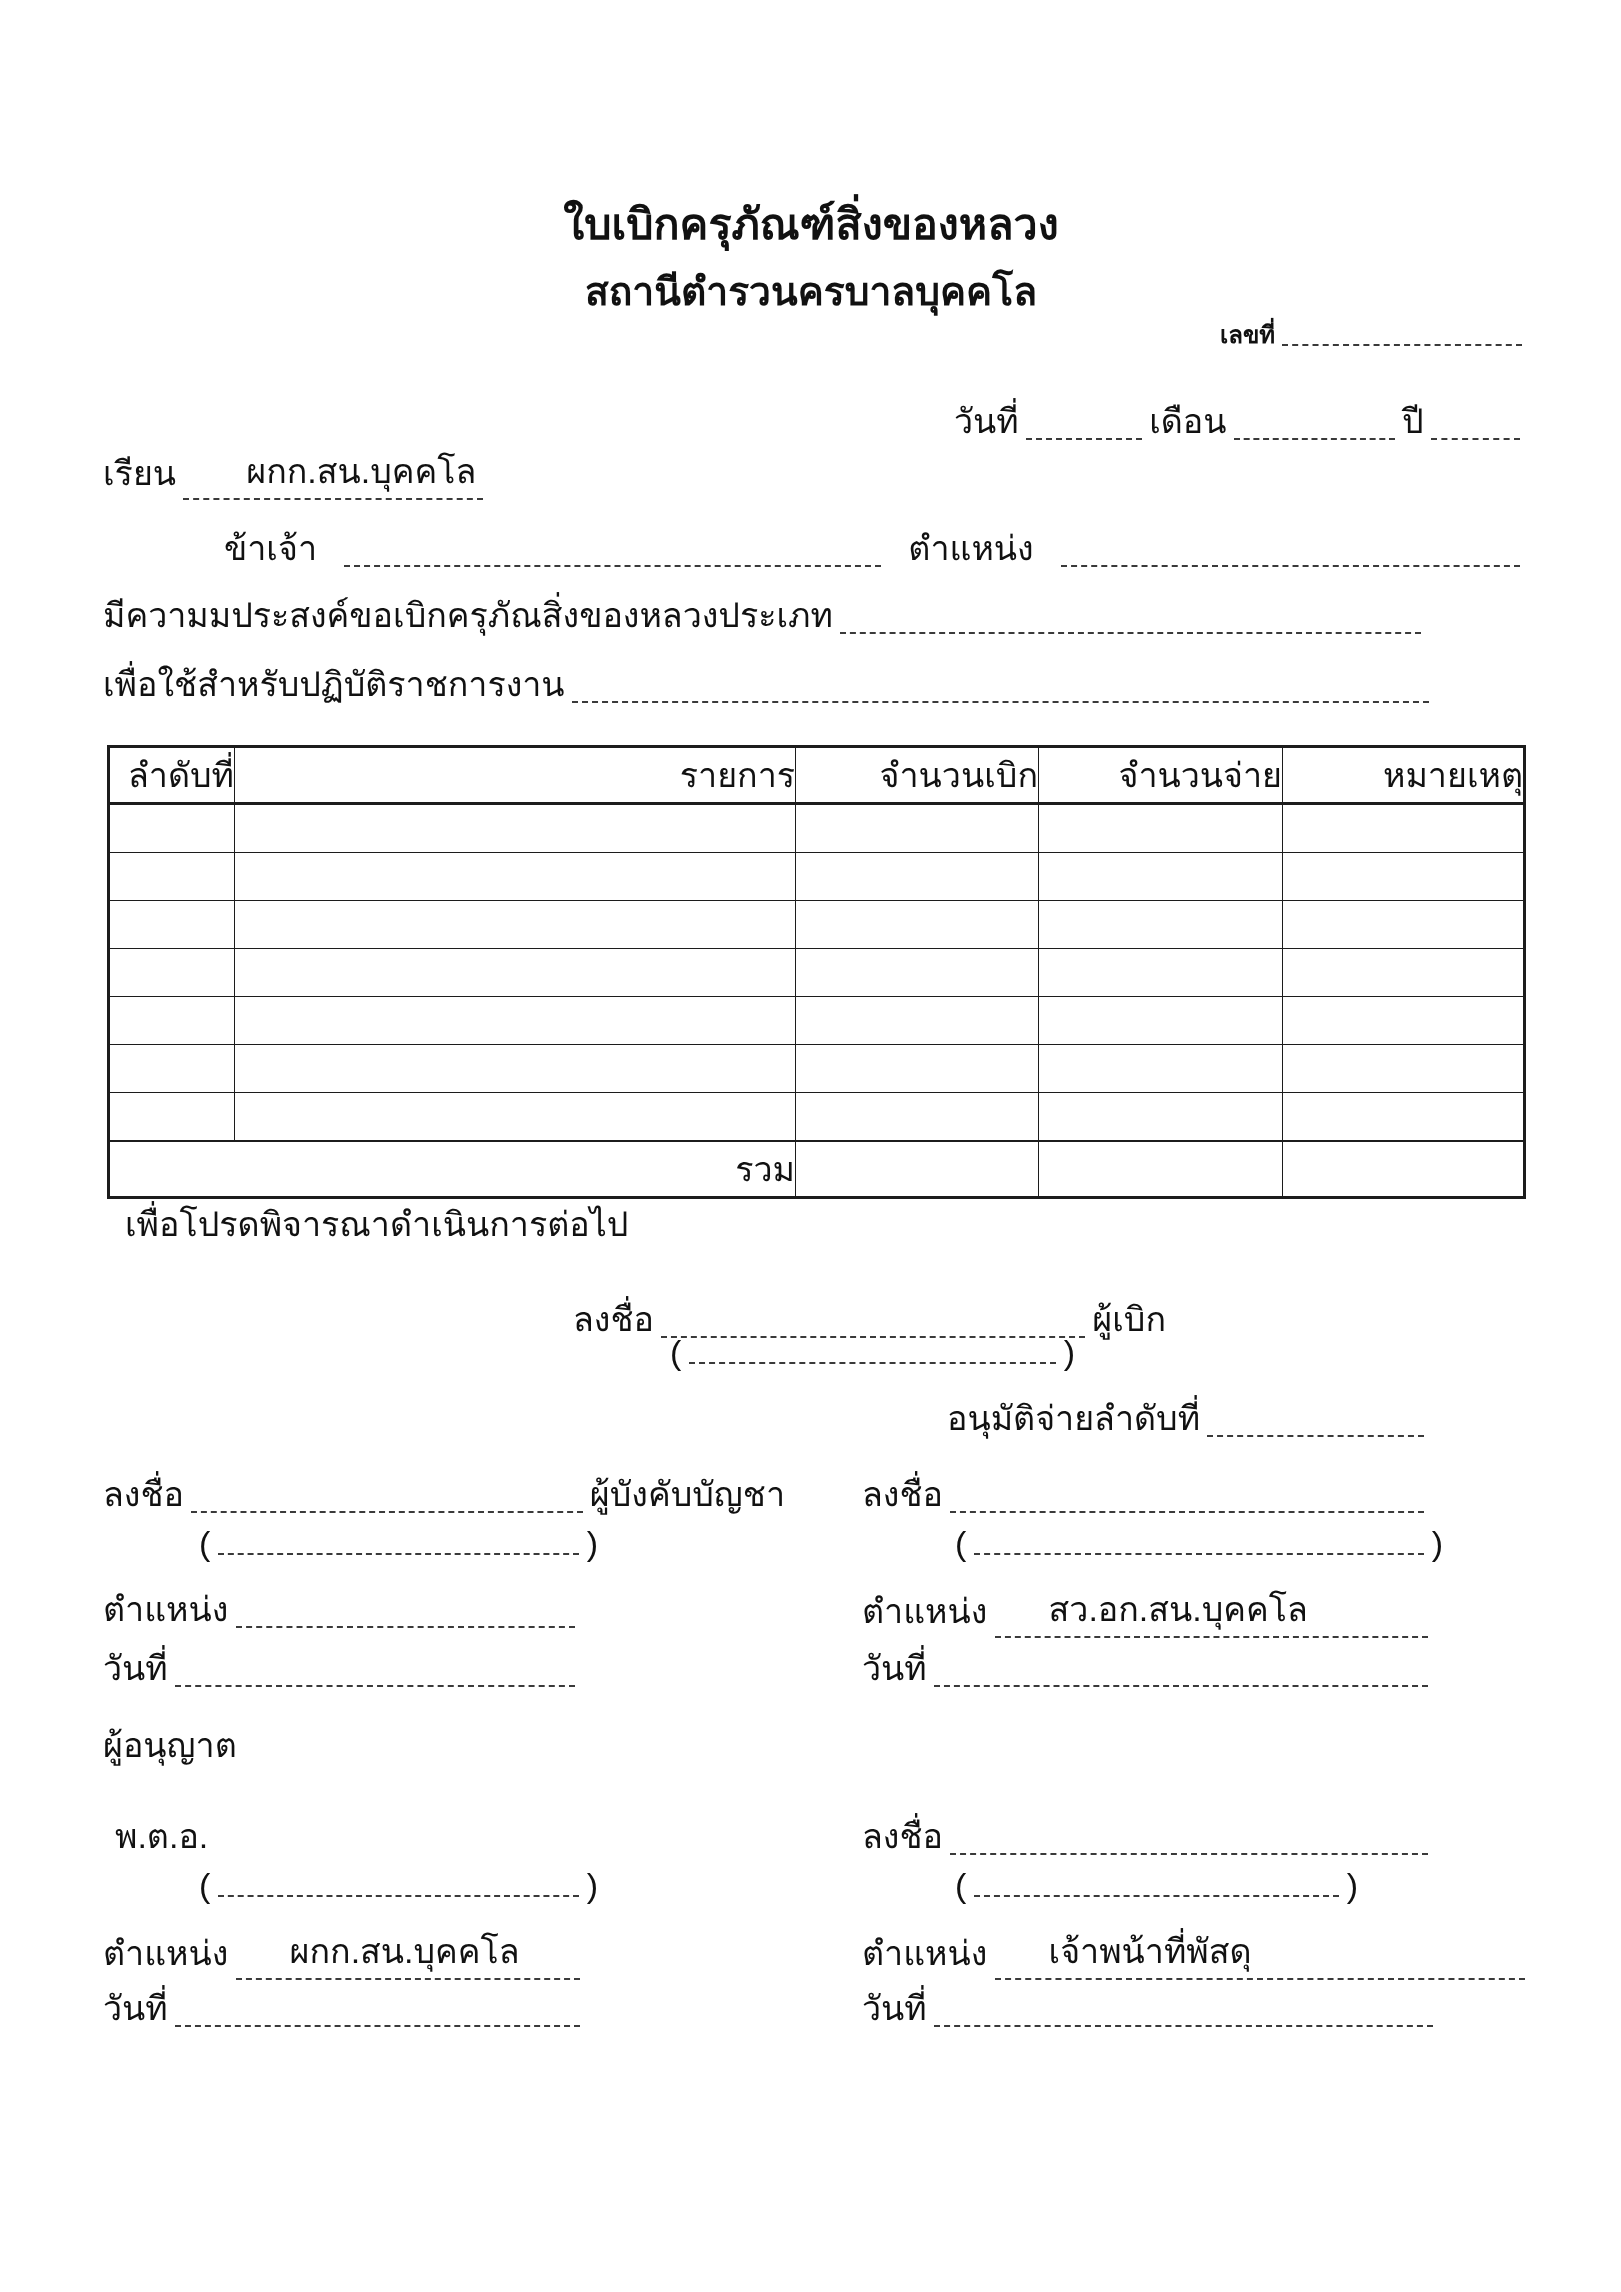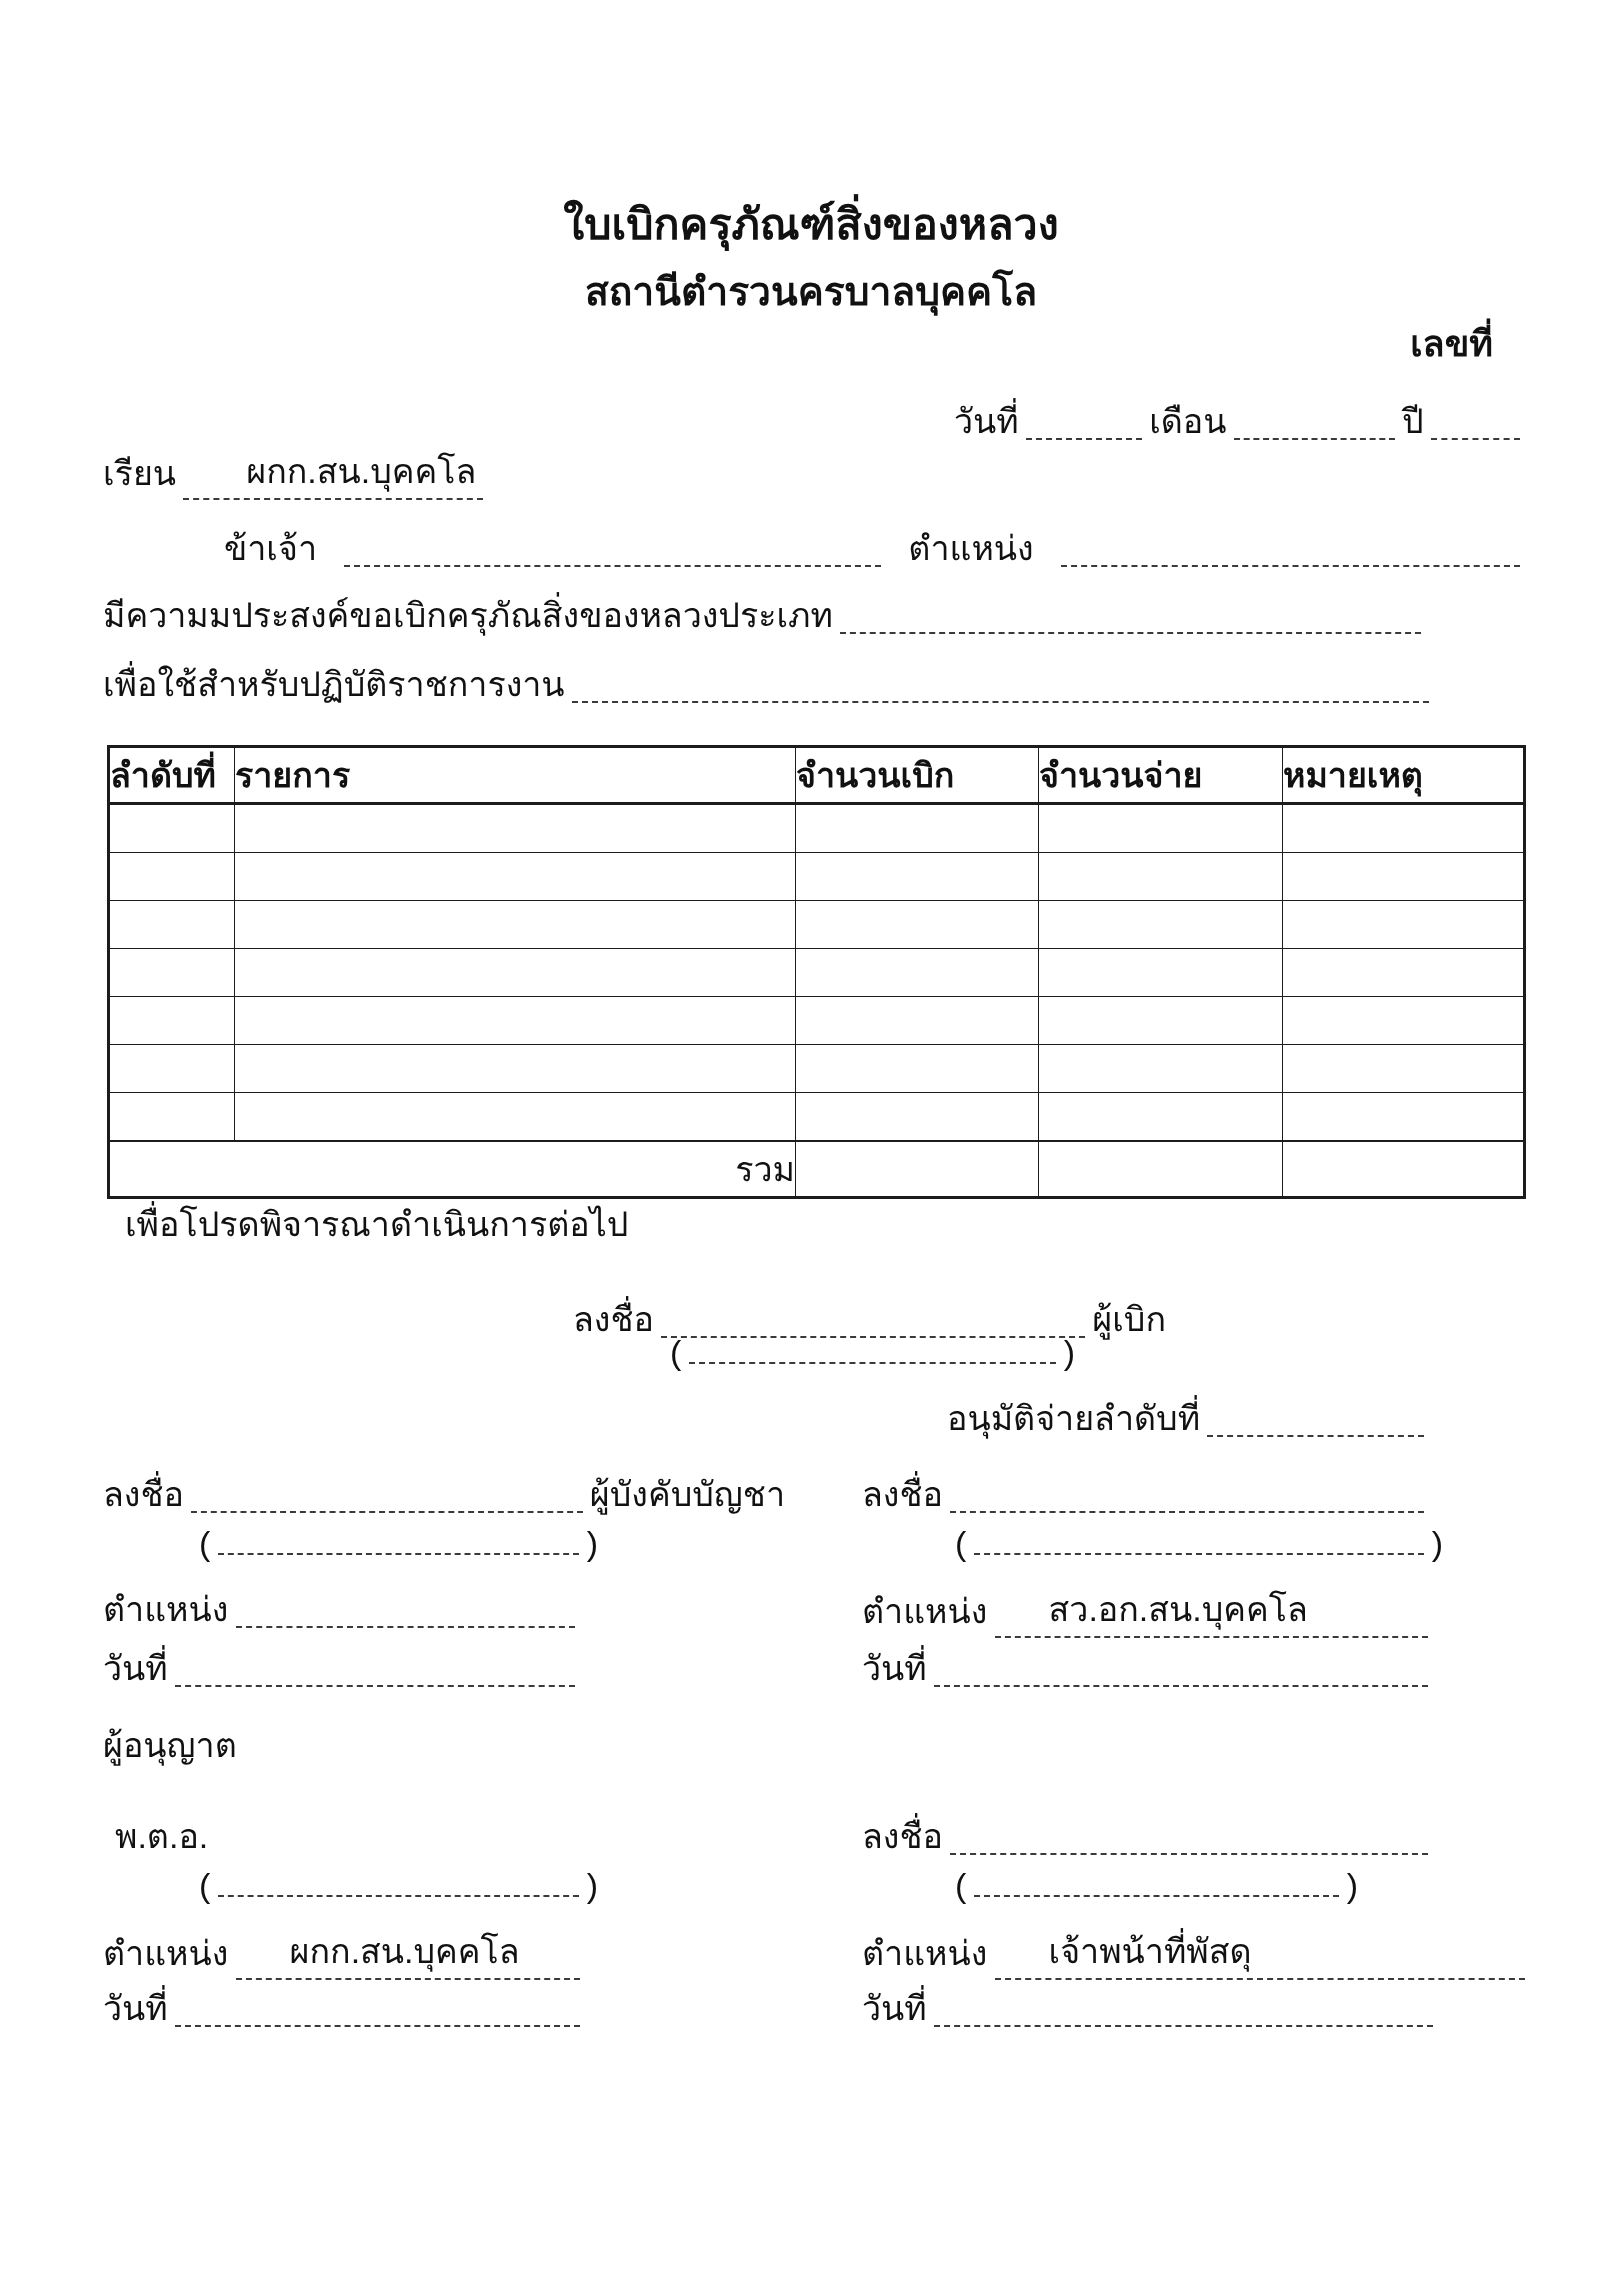--- a/index.html
+++ b/index.html
@@ -58,43 +58,43 @@
     table-layout:fixed;
     font-size:34px;
   }
   .items-table th,.items-table td{
     border:1.8px solid #1c1c1c;
     padding:0;
   }
   .items-table{border:3.6px solid #1c1c1c;}
   .items-table thead th{
     border-bottom:3.6px solid #1c1c1c;
-    font-weight:bold;
+    font-weight:normal;
     height:48px;
-    text-align:left;
+    text-align:right;
     vertical-align:middle;
   }
   .items-table tbody td{height:47px;}
   .items-table tfoot td{
     border-top:2.7px solid #1c1c1c;
     height:50px;
     text-align:right;
     vertical-align:middle;
     margin-top:18px;
   }
 </style>
 </head>
 <body>
 
 <div class="page">
 
   <div class="centered title">ใบเบิกครุภัณฑ์สิ่งของหลวง</div>
   <div class="centered subtitle">สถานีตำรวนครบาลบุคคโล</div>
 
-  <div class="line" style="left:1184px;top:315px;width:309px;font-size:36px;flex-direction:column;">
+  <div class="line" style="left:1220px;top:315px;width:309px;font-size:24px;">
     <span class="lbl bold">เลขที่</span>
     <span class="dots grow"></span>
   </div>
 
   <div class="line" style="left:954px;top:394px;width:573px;">
     <span class="lbl">วันที่</span>
     <span class="dots" style="width:116px;"></span>
     <span class="lbl">เดือน</span>
     <span class="dots" style="width:161px;"></span>
     <span class="lbl">ปี</span>

